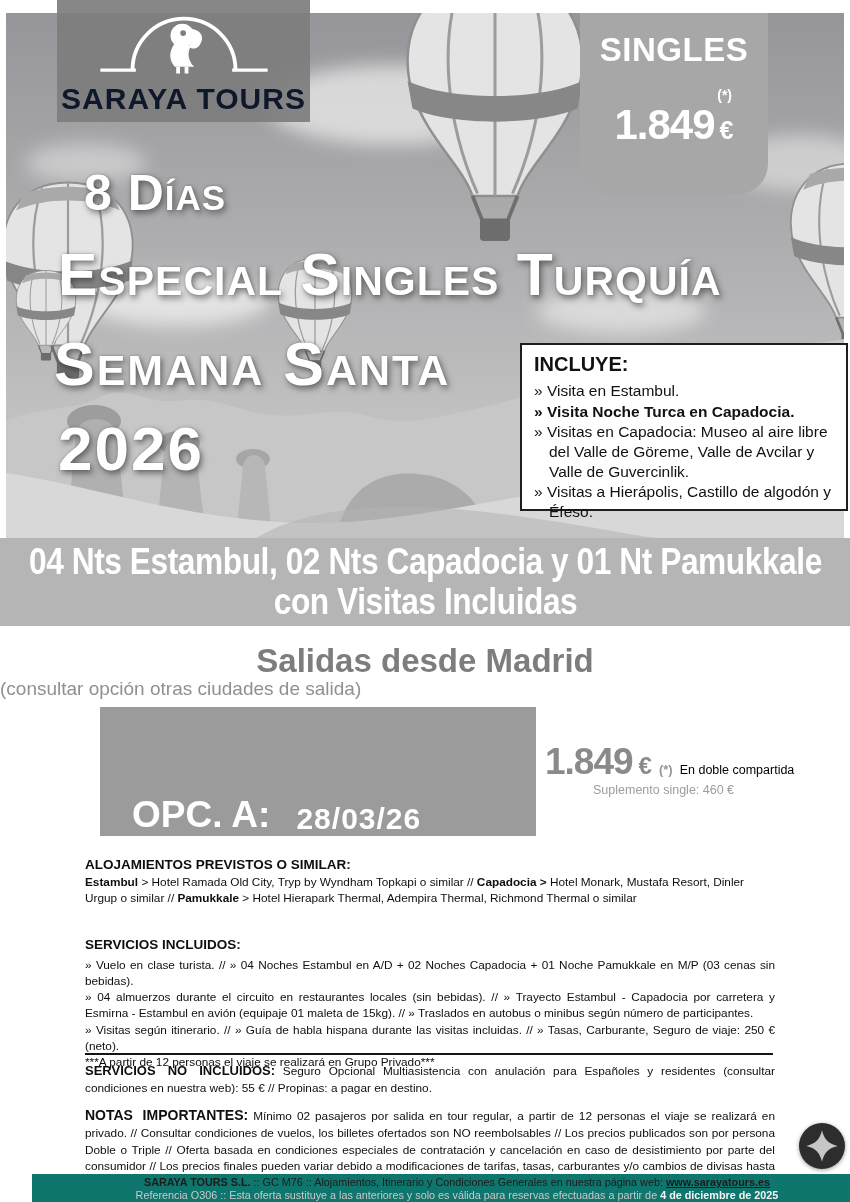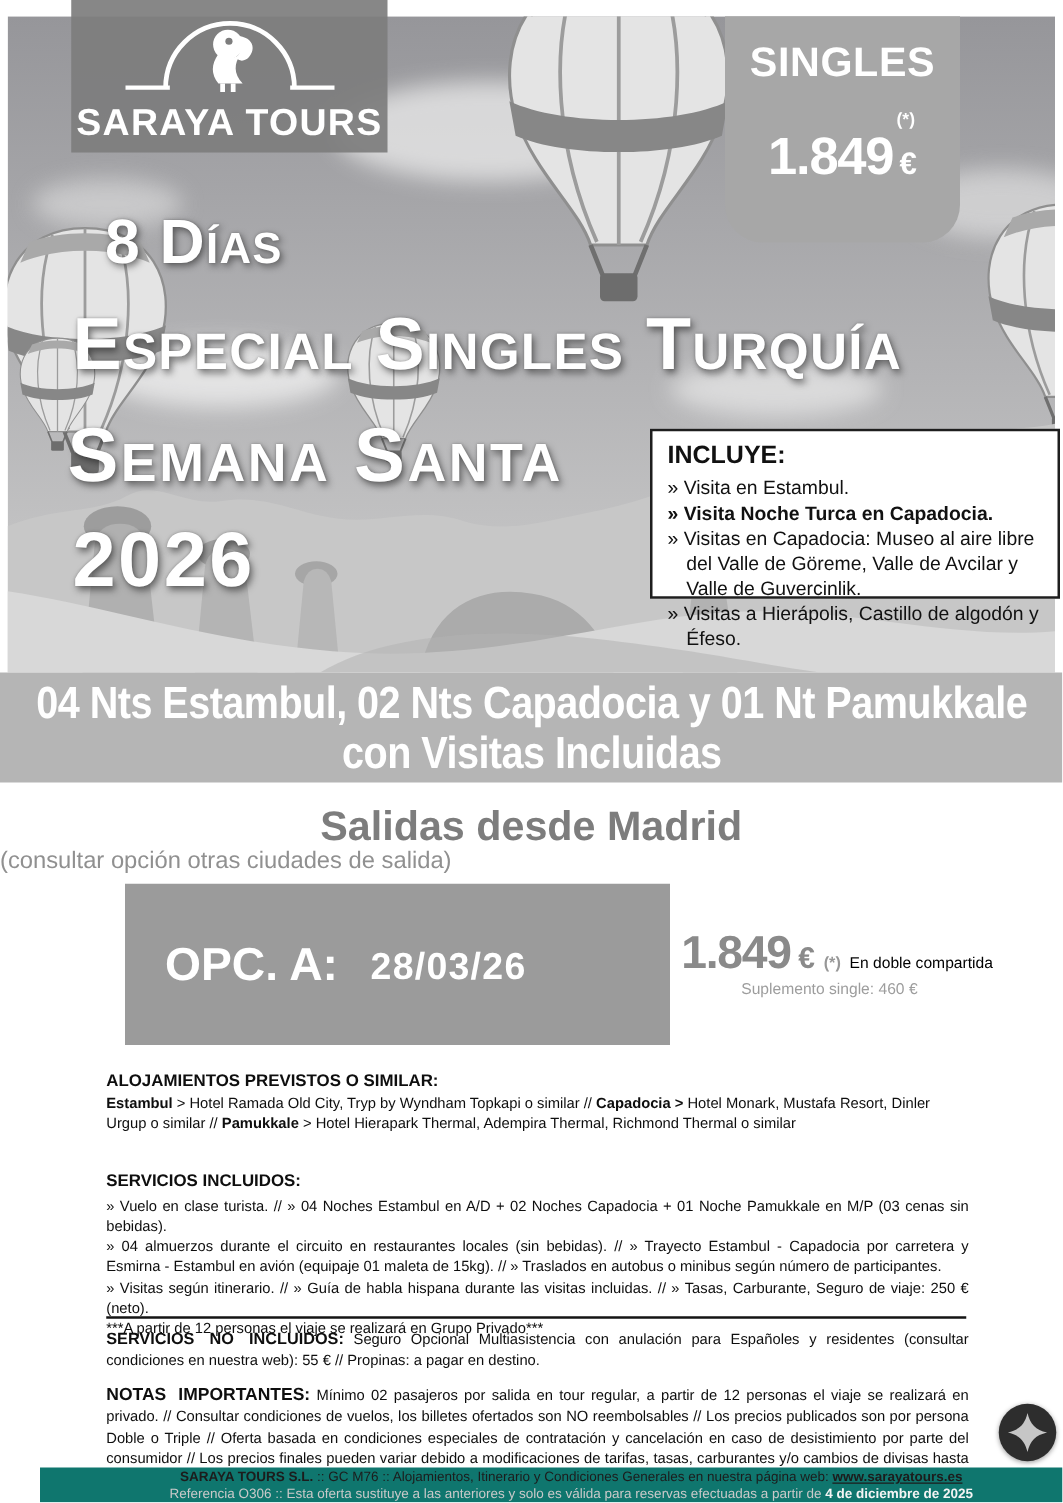--- a/index.html
+++ b/index.html
@@ -6,56 +6,56 @@
   .page{position:relative;width:850px;height:1202px;background:#fff;overflow:hidden;
         font-family:"Liberation Sans", sans-serif;}
 
   
   .hero{position:absolute;left:6px;top:13px;width:838px;height:525px;overflow:hidden;}
   .hero svg.scene{position:absolute;left:0;top:0;width:100%;height:100%;display:block;}
 
   .logo-box{position:absolute;left:57px;top:0;width:253px;height:122px;background:rgba(125,125,125,0.92);
             display:flex;flex-direction:column;align-items:center;justify-content:flex-start;padding-top:6px;box-sizing:border-box;}
   .logo-mark{width:200px;height:76px;display:block;}
-  .logo-text{color:#ffffff;font-weight:bold;font-size:30px;letter-spacing:1px;line-height:1;margin-top:2px;white-space:nowrap;}
+  .logo-text{color:#0f172a;font-weight:bold;font-size:30px;letter-spacing:1px;line-height:1;margin-top:2px;white-space:nowrap;}
 
   .singles-box{position:absolute;left:580px;top:13px;width:188px;height:181px;background:#a7a7a7;
                border-radius:0 0 30px 30px;color:#fff;text-align:center;box-sizing:border-box;padding-top:20px;}
   .singles-label{font-size:33px;font-weight:bold;letter-spacing:0.5px;line-height:1;}
   .singles-ast{font-size:14px;font-weight:bold;text-align:right;padding-right:36px;margin-top:22px;line-height:1;}
   .singles-price{font-size:42px;font-weight:bold;line-height:1;margin-top:2px;letter-spacing:-1px;}
   .singles-price .cur{font-size:25px;font-weight:bold;letter-spacing:0;margin-left:5px;}
 
   .title{position:absolute;color:#fff;font-weight:bold;font-variant:small-caps;white-space:nowrap;
          text-shadow:2px 3px 6px rgba(35,35,35,0.6), 0 0 2px rgba(60,60,60,0.4);line-height:1;}
   .t1{left:84px;top:168px;font-size:50px;letter-spacing:1px;}
   .t2{left:58px;top:246px;font-size:59px;letter-spacing:1px;}
   .t3{left:54px;top:334px;font-size:61px;letter-spacing:2px;}
   .t4{left:58px;top:418px;font-size:62px;letter-spacing:2px;}
 
-  .incluye{position:absolute;left:520px;top:343px;width:328px;height:136px;background:#fff;border:2px solid #1e1e1e;
+  .incluye{position:absolute;left:520px;top:343px;width:328px;height:168px;background:#fff;border:2px solid #1e1e1e;
            box-sizing:border-box;padding:6px 10px 6px 12px;color:#111;}
   .inc-h{font-size:20px;font-weight:bold;margin:2px 0 5px 0;}
   .inc-item{font-size:15.5px;line-height:1.27;padding-left:15px;text-indent:-15px;margin-bottom:1px;}
   .inc-item.bold{font-weight:bold;}
 
   
   .banner{position:absolute;left:0;top:538px;width:850px;height:88px;background:#b5b5b5;color:#fff;
           display:flex;flex-direction:column;align-items:center;justify-content:center;text-align:center;}
   .banner-line{line-height:1.12;}
   .banner-line span{display:inline-block;transform:scaleX(0.88);transform-origin:center;
           font-size:36px;font-weight:bold;letter-spacing:-0.5px;white-space:nowrap;}
 
   
   .sal-t{position:absolute;left:0;top:642px;width:850px;text-align:center;color:#7d7d7d;font-weight:bold;font-size:33px;}
   .sal-s{position:absolute;left:0;top:678px;width:850px;text-align:left;color:#909090;font-size:19px;}
 
   
   .opc-box{position:absolute;left:100px;top:707px;width:436px;height:129px;background:#9b9b9b;color:#fff;
-           display:flex;align-items:center;padding-left:32px;box-sizing:border-box;}
+           display:flex;align-items:flex-end;padding-left:32px;box-sizing:border-box;}
   .opc-label{font-size:37px;font-weight:bold;}
   .opc-date{font-size:30px;font-weight:bold;margin-left:26px;letter-spacing:1px;padding-top:4px;}
 
   .price-area{position:absolute;left:545px;top:743px;width:300px;color:#8a8a8a;}
   .price-row{display:flex;align-items:baseline;}
   .price-amount{font-size:37px;font-weight:bold;letter-spacing:-1px;line-height:1;}
   .price-cur{font-size:24px;font-weight:bold;margin-left:6px;}
   .price-ast{font-size:13px;font-weight:bold;margin-left:7px;color:#979797;}
   .price-note{font-size:12.5px;color:#000000;margin-left:7px;}
   .price-supp{font-size:12.5px;color:#9d9d9d;margin-top:3px;margin-left:48px;}

